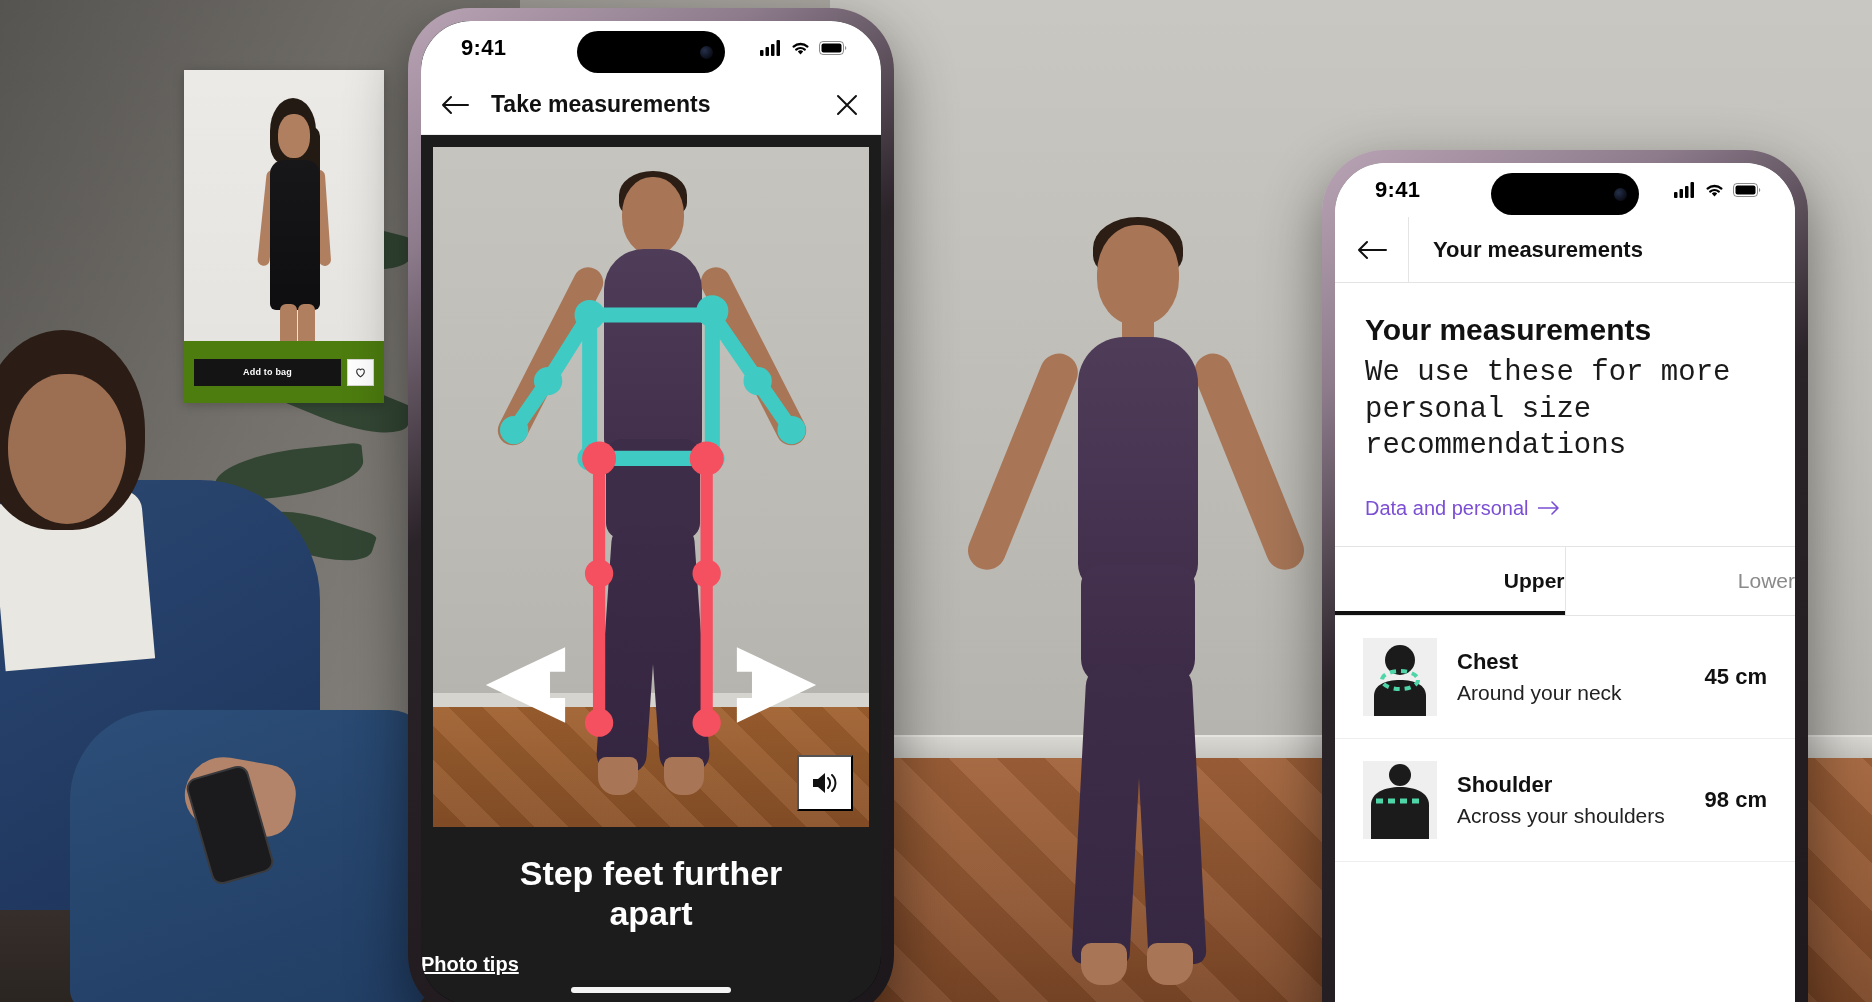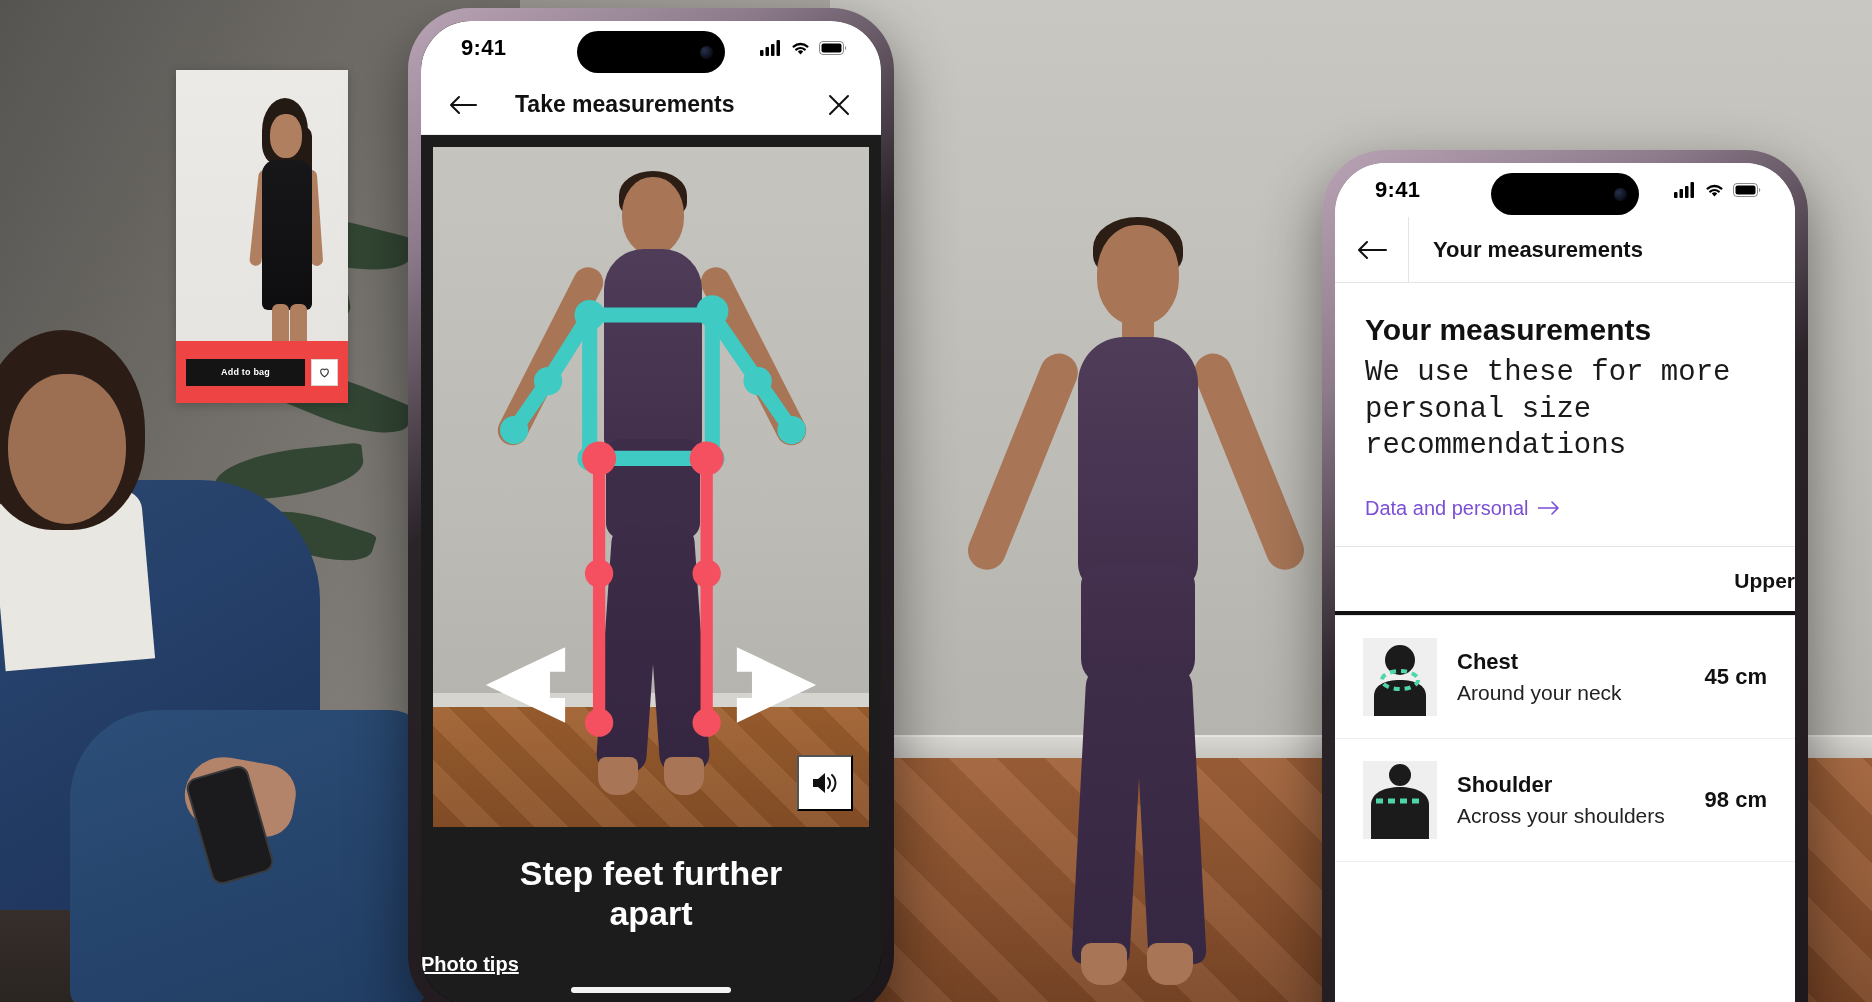--- a/index.html
+++ b/index.html
@@ -104,22 +104,22 @@
   }
   .pm-leg.l { left: 124px; transform: rotate(3deg); }
   .pm-leg.r { left: 186px; transform: rotate(-3deg); }
   .pm-foot { position: absolute; top: 718px; width: 46px; height: 42px; background: #a87657;
     border-radius: 10px 10px 20px 20px; }
   .pm-foot.l { left: 126px; }
   .pm-foot.r { left: 192px; }
 
   
   #product-card {
-    position: absolute; left: 176px; top: 70px; width: 172px; height: 333px;
-    background: #ef4444; box-shadow: 0 2px 10px rgba(0,0,0,.22);
+    position: absolute; left: 184px; top: 70px; width: 200px; height: 333px;
+    background: #4d7c0f; box-shadow: 0 2px 10px rgba(0,0,0,.22);
   }
   .pc-photo {
     position: absolute; inset: 0 0 62px 0;
     background: linear-gradient(180deg, #eceae7 0%, #e6e4e0 100%);
     overflow: hidden;
   }
   .pc-model { position: absolute; left: 52px; top: 28px; width: 110px; height: 250px; }
   .pcm-hair { position: absolute; left: 34px; top: 0; width: 46px; height: 66px;
     background: #241a14; border-radius: 50% 50% 30% 30%; }
   .pcm-hairlong { position: absolute; left: 62px; top: 28px; width: 22px; height: 78px;
@@ -178,21 +178,21 @@
     display: flex; align-items: center; justify-content: flex-end; padding-right: 12px;
   }
   .dyn-cam { width: 13px; height: 13px; border-radius: 50%;
     background: radial-gradient(circle at 35% 35%, #243049 0%, #0b0d18 70%); }
 
   
   #phone-left { left: 408px; top: 8px; width: 486px; height: 1010px; }
   #phone-left .screen { background: #1c1c1c; }
   .nav-bar {
     height: 60px; background: #fff; display: flex; align-items: center;
-    padding: 0 22px; gap: 32px; border-bottom: 1px solid #ececec;
+    padding: 0 14px; gap: 16px; border-bottom: 1px solid #ececec;
   }
   .nav-title { flex: 1; font-size: 23px; font-weight: 700; color: #111; }
   .icon-btn { width: 40px; height: 40px; display: flex; align-items: center;
     justify-content: center; cursor: pointer; background: none; border: none; }
 
   .camera-view {
     position: relative; margin: 12px; height: 680px; background: #bdbbb6;
     overflow: hidden;
   }
   .cv-wall { position: absolute; left: 0; top: 0; right: 0; height: 550px;
@@ -499,20 +499,21 @@
         <span class="rp-link">
           <span>Data and personal</span>
           <svg width="22" height="14" viewBox="0 0 22 14" fill="none" stroke="#7b4fd4" stroke-width="1.6">
             <path d="M0 7h20M14 1l6 6-6 6" stroke-linecap="round" stroke-linejoin="round"></path>
           </svg>
         </span>
       </div>
 
       <div class="rp-tabs">
         <div class="rp-tab active">Upper</div>
+        <div class="rp-tab">Lower</div>
       </div>
 
       <div class="m-row">
         <div class="m-thumb">
           <svg width="74" height="78" viewBox="0 0 74 78">
             <circle cx="37" cy="22" r="15" fill="#1b1b1b"></circle>
             <path d="M11 78V58c0-11 11-16 26-16s26 5 26 16v20z" fill="#1b1b1b"></path>
             <ellipse cx="37" cy="42" rx="18" ry="9" fill="none" stroke="#4ED6A8" stroke-width="4" stroke-dasharray="6 5"></ellipse>
           </svg>
         </div>

